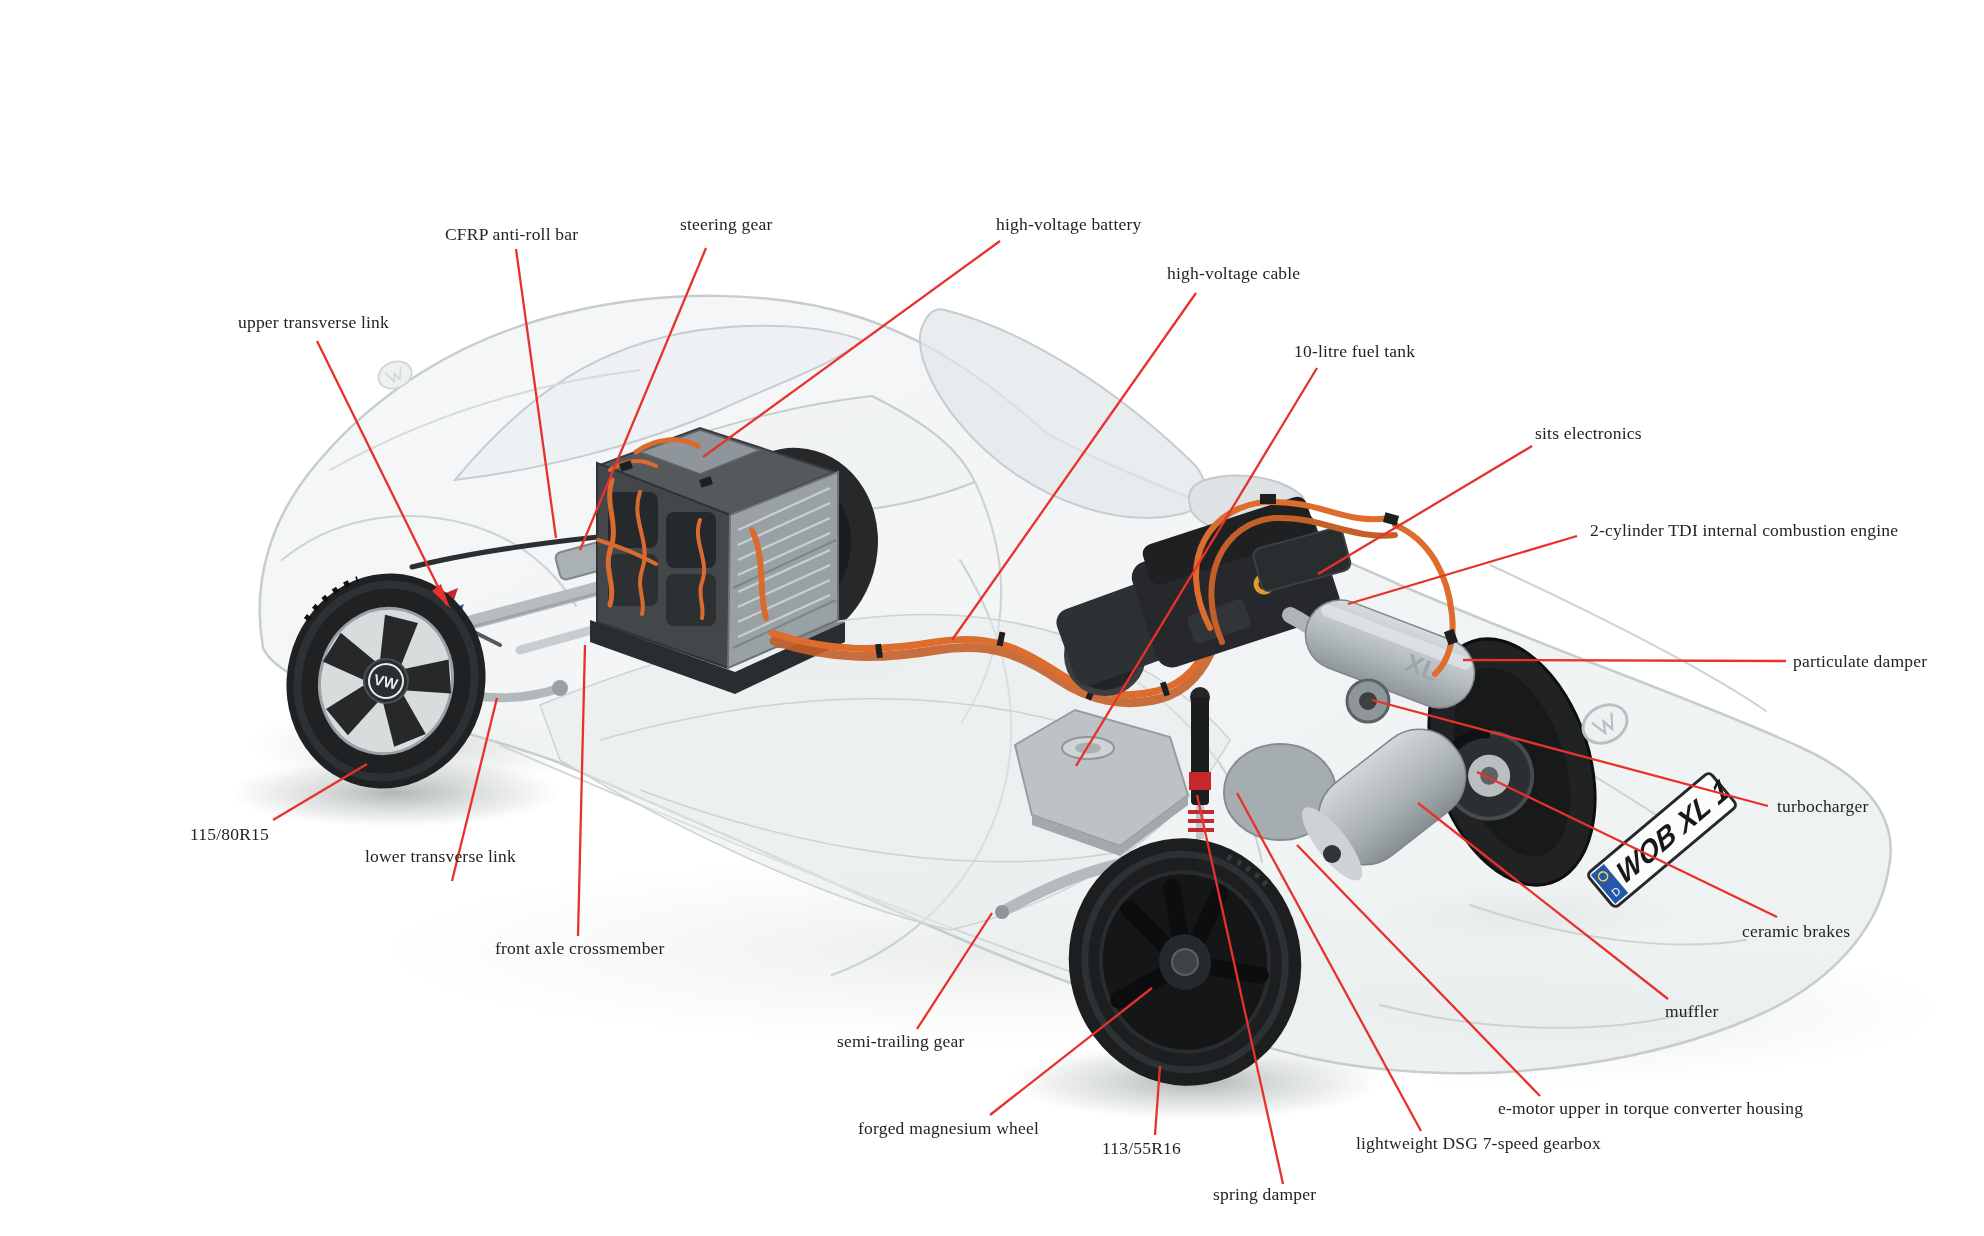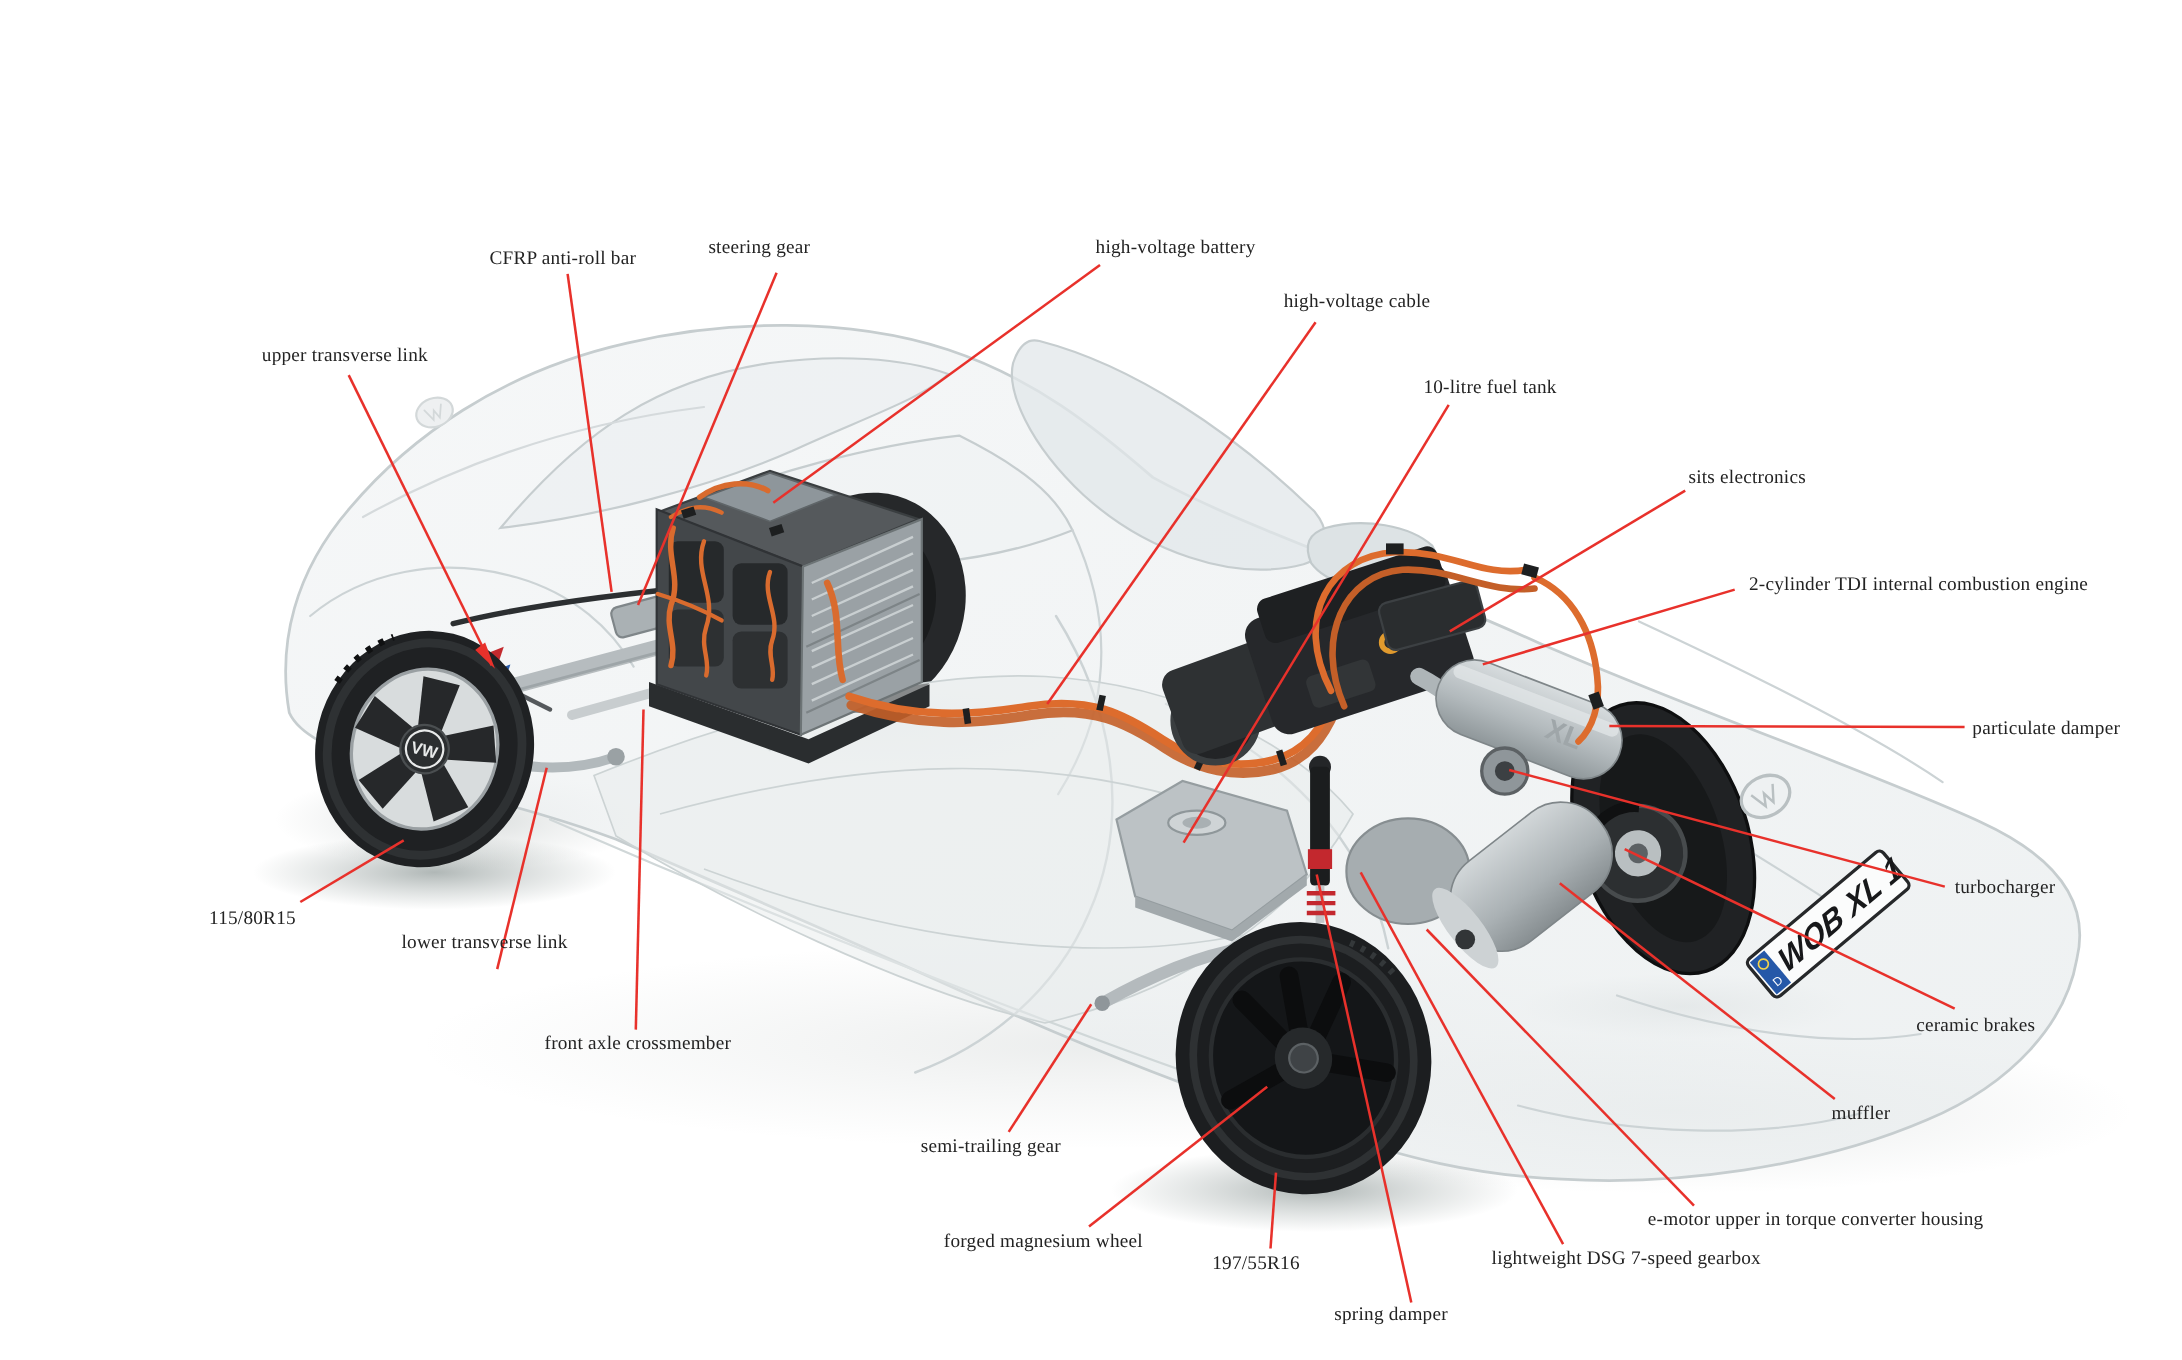--- a/index.html
+++ b/index.html
@@ -316,33 +316,33 @@
     <path d="M 990,1115 L 1152,988"></path>
     <path d="M 917,1029 L 992,913"></path>
     <path d="M 578,936 L 585,645"></path>
     <path d="M 452,881 L 497,698"></path>
     <path d="M 273,820 L 367,764"></path>
   </g>
 </svg>
 
 <div class="lbl" style="left:238px;top:314px">upper transverse link</div>
 <div class="lbl" style="left:445px;top:226px">CFRP anti-roll bar</div>
-<div class="lbl" style="left:644px;top:216px">steering gear</div>
+<div class="lbl" style="left:680px;top:216px">steering gear</div>
 <div class="lbl" style="left:996px;top:216px">high-voltage battery</div>
 <div class="lbl" style="left:1167px;top:265px">high-voltage cable</div>
 <div class="lbl" style="left:1294px;top:343px">10-litre fuel tank</div>
 <div class="lbl" style="left:1535px;top:425px">sits electronics</div>
 <div class="lbl" style="left:1590px;top:522px">2-cylinder TDI internal combustion engine</div>
 <div class="lbl" style="left:1793px;top:653px">particulate damper</div>
 <div class="lbl" style="left:1777px;top:798px">turbocharger</div>
 <div class="lbl" style="left:1742px;top:923px">ceramic brakes</div>
 <div class="lbl" style="left:1665px;top:1003px">muffler</div>
 <div class="lbl" style="left:1498px;top:1100px">e-motor upper in torque converter housing</div>
 <div class="lbl" style="left:1356px;top:1135px">lightweight DSG 7-speed gearbox</div>
 <div class="lbl" style="left:1213px;top:1186px">spring damper</div>
-<div class="lbl" style="left:1102px;top:1140px">197/55R16</div>
+<div class="lbl" style="left:1102px;top:1140px">113/55R16</div>
 <div class="lbl" style="left:858px;top:1120px">forged magnesium wheel</div>
 <div class="lbl" style="left:837px;top:1033px">semi-trailing gear</div>
 <div class="lbl" style="left:495px;top:940px">front axle crossmember</div>
 <div class="lbl" style="left:365px;top:848px">lower transverse link</div>
 <div class="lbl" style="left:190px;top:826px">115/80R15</div>
 
 </div>
 
 </body></html>

